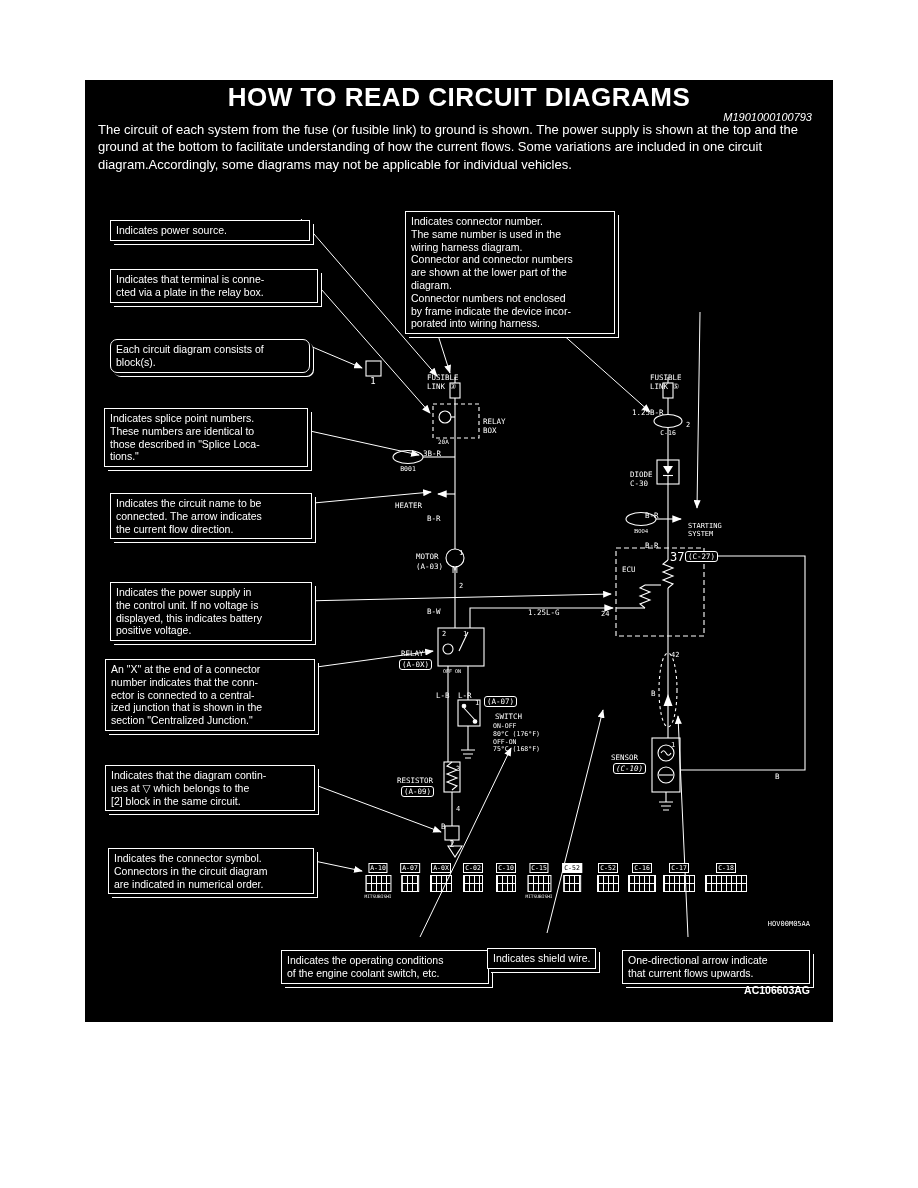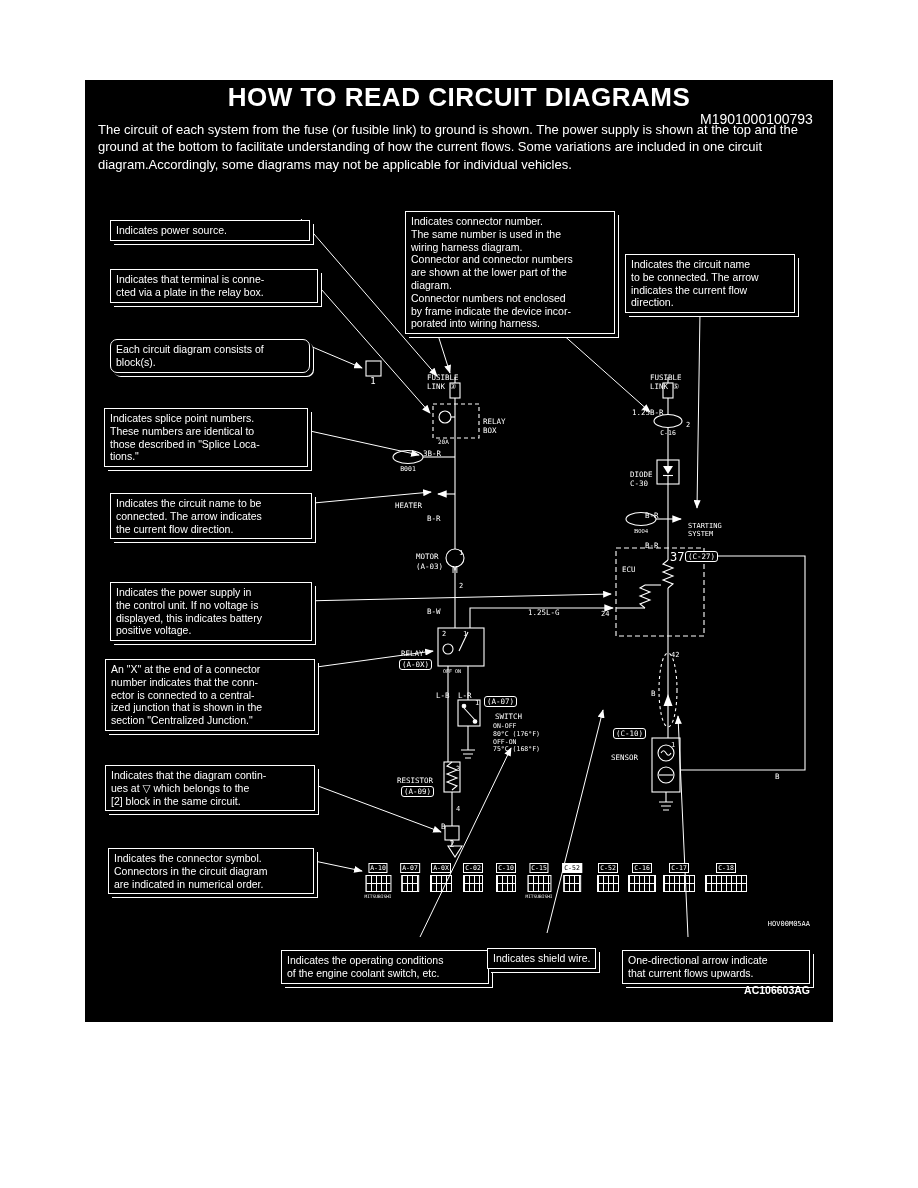--- a/index.html
+++ b/index.html
@@ -2,21 +2,21 @@
 <html><head>
 <meta charset="utf-8">
 <style>
   html,body{margin:0;padding:0;background:#fff;}
   .page{position:relative;width:918px;height:1188px;background:#fff;overflow:hidden;
         font-family:"Liberation Sans",sans-serif;}
   .panel{position:absolute;left:85px;top:80px;width:748px;height:942px;background:#000;z-index:0;}
   .title{position:absolute;left:85px;top:82px;width:748px;margin:0;text-align:center;
          color:#fff;font-size:26px;font-weight:bold;letter-spacing:.5px;z-index:2;}
   .doc-code{position:absolute;left:700px;top:111px;width:112px;text-align:right;color:#fff;
-            font-size:14px;z-index:2;}
+            font-size:11px;z-index:2;font-style:italic;}
   .intro{position:absolute;left:98px;top:121px;width:714px;margin:0;color:#fff;
          font-size:13px;line-height:1.34;z-index:2;}
   #wires{position:absolute;left:0;top:0;z-index:1;}
   #overlay{position:absolute;left:0;top:0;width:918px;height:1188px;z-index:2;pointer-events:none;margin-top:12px;}
   .callout{position:absolute;background:#000;border:1px solid #fff;color:#fff;
            font-size:10.5px;line-height:1.22;padding:3px 5px;white-space:pre-line;
            box-shadow:3px 3px 0 0 #000,4px 4px 0 0 #fff;z-index:3;}
   .dlabel{position:absolute;font-family:"DejaVu Sans Mono",monospace;font-size:7.5px;
           color:#fff;white-space:pre-line;line-height:1.2;}
   .dlabel.center{transform:translate(-50%,-50%);line-height:1;}
@@ -172,24 +172,20 @@
 are indicated in numerical order.</div>
       <div class="callout" style="left: 405px; top: 199px; width: 198px;">Indicates connector number.
 The same number is used in the
 wiring harness diagram.
 Connector and connector numbers
 are shown at the lower part of the
 diagram.
 Connector numbers not enclosed
 by frame indicate the device incor-
 porated into wiring harness.</div>
-      <div class="callout" style="left: 625px; top: 242px; width: 158px;">Indicates the circuit name
-to be connected. The arrow
-indicates the current flow
-direction.</div>
       <div class="callout" style="left: 281px; top: 938px; width: 196px;">Indicates the operating conditions
 of the engine coolant switch, etc.</div>
       <div class="callout" style="left: 487px; top: 936px;">Indicates shield wire.</div>
       <div class="callout" style="left: 622px; top: 938px; width: 176px;">One-directional arrow indicate
 that current flows upwards.</div>
       <span class="dlabel center" style="left: 373px; top: 369px; font-size: 9px;">1</span>
       <span class="dlabel" style="left: 427px; top: 361px;">FUSIBLE
 LINK ③</span>
       <span class="dlabel" style="left: 483px; top: 405px;">RELAY
 BOX</span>
@@ -237,21 +233,21 @@
       <span class="dlabel center" style="left: 641px; top: 519px; font-size: 6.5px; font-family: Liberation Serif, serif;">B004</span>
       <span class="dlabel" style="left: 688px; top: 510px; font-size: 7px;">STARTING
 SYSTEM</span>
       <span class="dlabel" style="left: 645px; top: 529px;">B-R</span>
       <span class="dlabel" style="left: 670px; top: 538px; font-size: 12px;">37</span>
       <span class="dlabel framed" style="left: 685px; top: 539px;">(C-27)</span>
       <span class="dlabel" style="left: 622px; top: 553px;">ECU</span>
       <span class="dlabel" style="left: 671px; top: 639px; font-size: 7px;">42</span>
       <span class="dlabel" style="left: 651px; top: 677px;">B</span>
       <span class="dlabel" style="left: 611px; top: 741px;">SENSOR</span>
-      <span class="dlabel framed" style="left: 613px; top: 716px;">(C-10)</span>
+      <span class="dlabel framed" style="left: 613px; top: 751px; font-style: italic;">(C-10)</span>
       <span class="dlabel" style="left: 671px; top: 729px; font-size: 7px;">1</span>
       <span class="dlabel" style="left: 775px; top: 760px;">B</span>
       <div class="conn" style="left: 378px;">
         <span class="conn-label">A-10</span>
         <div class="conn-glyph" style="width: 24px;"></div>
         <span class="conn-caption">MITSUBISHI</span>
       </div>
       <div class="conn" style="left: 410px;">
         <span class="conn-label">A-07</span>
         <div class="conn-glyph" style="width: 16px;"></div>

